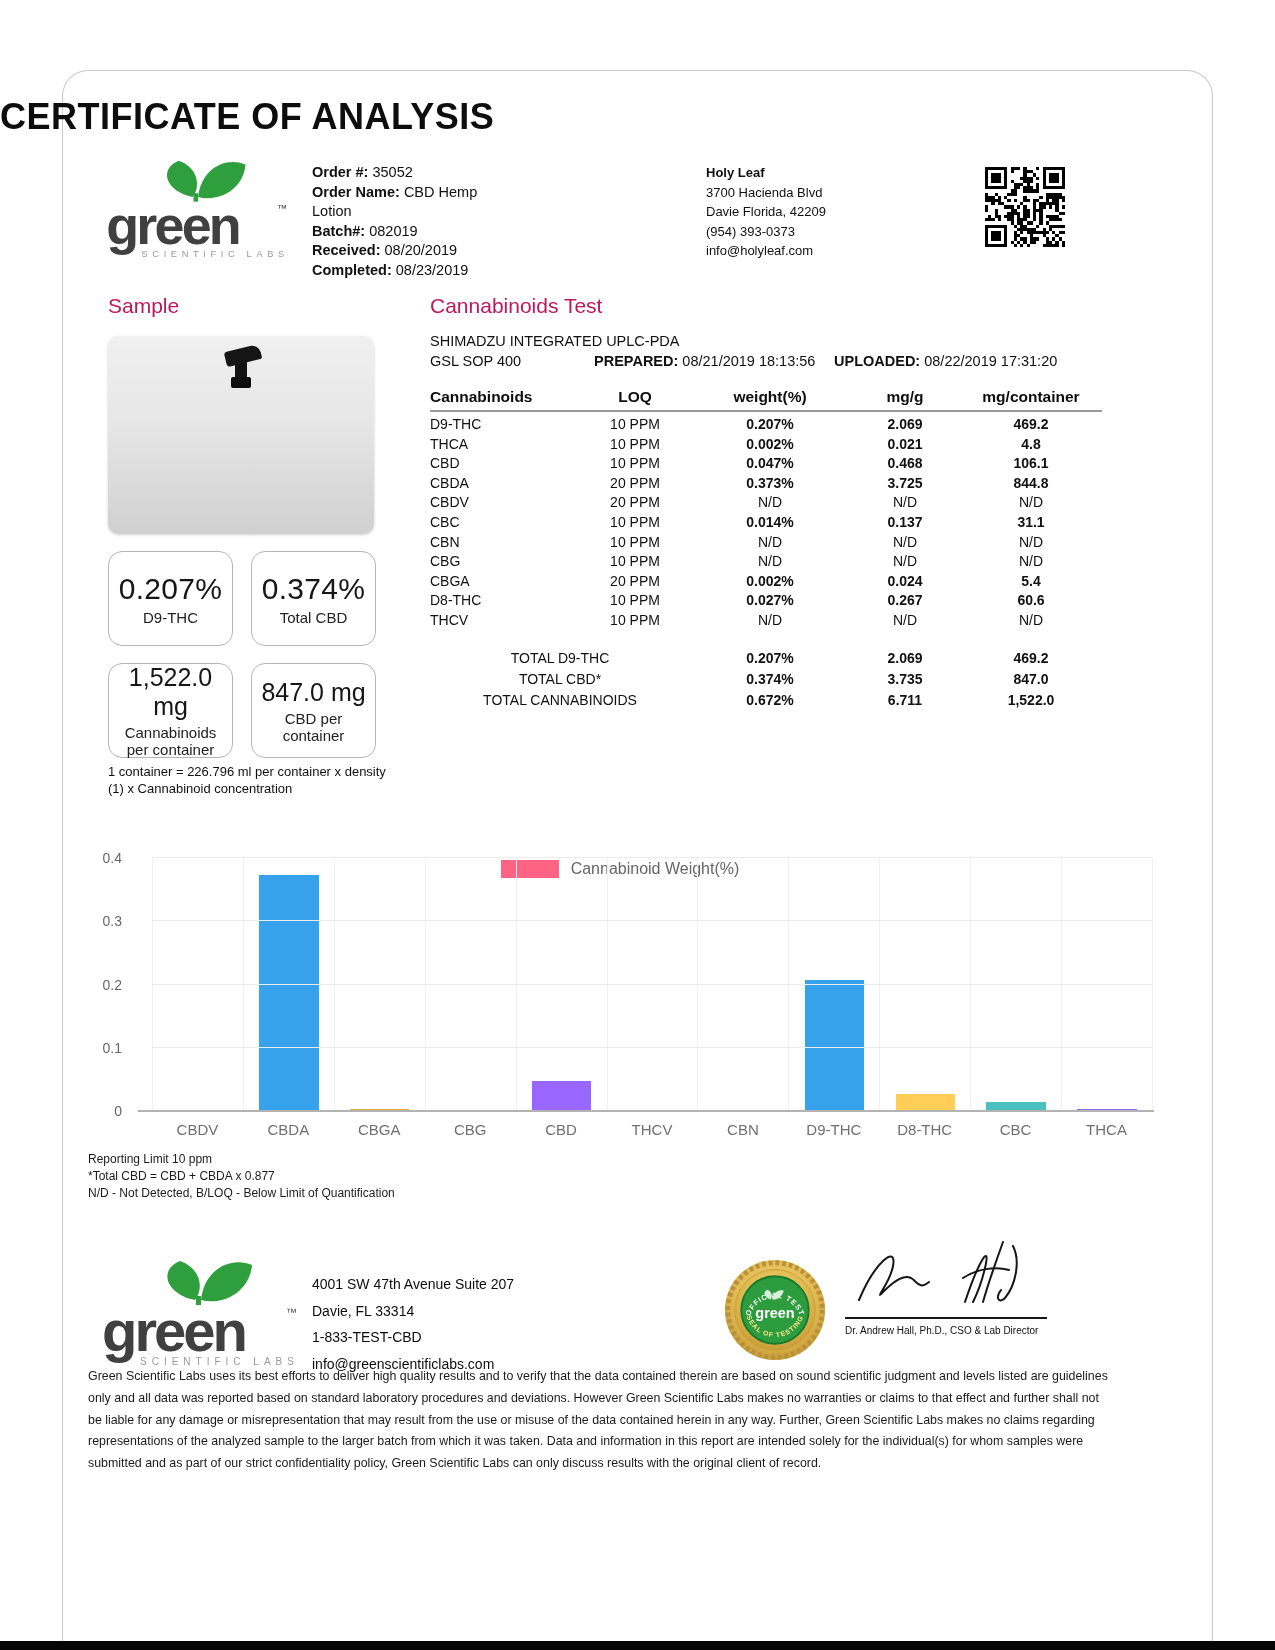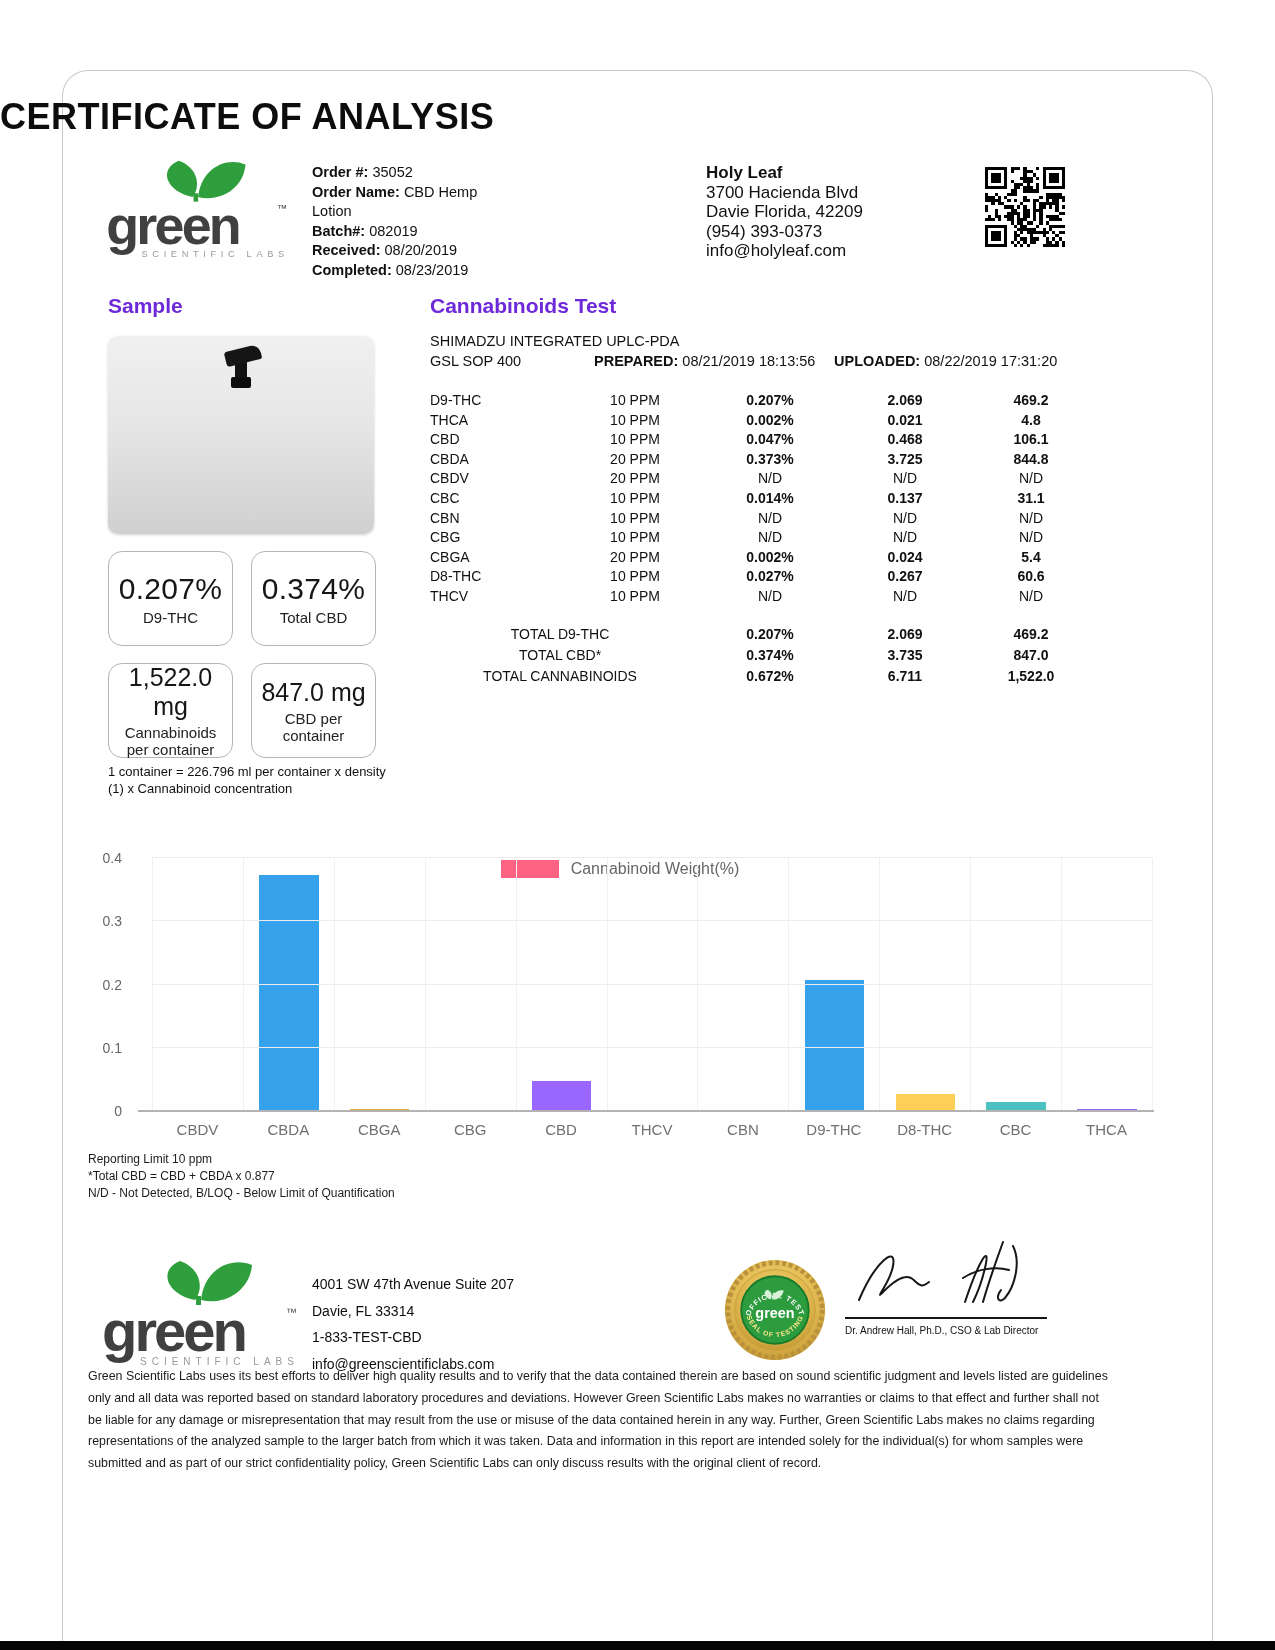--- a/index.html
+++ b/index.html
@@ -5,25 +5,25 @@
   html,body{margin:0;padding:0;background:#fff}
   body{width:1275px;height:1650px;position:relative;font-family:"Liberation Sans",sans-serif;color:#111;overflow:hidden}
   .page-border{position:absolute;left:62px;top:70px;width:1149px;height:1571px;border:1px solid #c9c9c9;border-bottom:none;border-radius:26px 26px 0 0}
   .coa-title{position:absolute;left:0;width:1275px;top:96px;text-align:left;font-size:36px;font-weight:bold;letter-spacing:.5px;color:#0d0d0d}
   
   .logo-header{position:absolute;left:100px;top:158px;width:200px;height:104px}
   .logo-footer{position:absolute;left:95px;top:1258px;width:216px;height:112px}
   .logo-header svg,.logo-footer svg{width:100%;height:100%}
   
   .order-block{position:absolute;left:312px;top:163px;width:182px;font-size:14.5px;line-height:19.5px}
-  .client-block{position:absolute;left:706px;top:163px;width:250px;font-size:17px;line-height:19.5px}
+  .client-block{position:absolute;left:706px;top:163px;width:250px;font-size:13px;line-height:19.5px}
   .b{font-weight:bold}
   .qr{position:absolute;left:985px;top:167px;width:80px;height:80px}
   
-  .h2{font-size:21px;font-weight:bold;color:#6d28d9}
+  .h2{font-size:21px;font-weight:normal;color:#be185d}
   .sample-h{position:absolute;left:108px;top:294px}
   .product-card{position:absolute;left:108px;top:336px;width:266px;height:198px;border-radius:10px;background:linear-gradient(180deg,#f0f0f0 0%,#e6e6e6 45%,#d0d0d0 100%);box-shadow:0 1px 3px rgba(0,0,0,.18);overflow:hidden}
   .bottle{position:absolute;left:50%;top:12px;transform:translateX(-50%);width:64px}
   .nozzle{width:36px;height:15px;background:#151515;border-radius:3px 9px 2px 3px;transform:rotate(-14deg);margin-left:16px}
   .stem{width:12px;height:18px;background:#121212;margin:-4px auto 0}
   .collar{width:20px;height:11px;background:#0c0c0c;border-radius:2px;margin:0 auto}
   .bbody{width:64px;height:132px;margin:0 auto;position:relative;border-radius:28px 28px 9px 9px;background:linear-gradient(90deg,#35140c,#6e3322 28%,#8a4a33 52%,#5f2a1c 78%,#2a1009)}
   .blabel{position:absolute;left:2px;right:2px;top:30px;height:76px;background:linear-gradient(90deg,#070707,#1d1d1d 50%,#040404);display:flex;flex-direction:column;align-items:center;justify-content:center;gap:2px}
   .hl-init{color:#eee;font-family:"Liberation Serif",serif;font-style:italic;font-size:13px;line-height:13px}
   .lline{width:44px;height:2px;background:#5a5a5a}
@@ -370,20 +370,27 @@
 
 <div class="h2 test-h">Cannabinoids Test</div>
 <div class="instrument">SHIMADZU INTEGRATED UPLC-PDA</div>
 <div class="soprow">
   <span class="sop">GSL SOP 400</span>
   <span class="prepared"><span class="b">PREPARED:</span> <span>08/21/2019 18:13:56</span></span>
   <span class="uploaded"><span class="b">UPLOADED:</span> <span>08/22/2019 17:31:20</span></span>
 </div>
 
 <div class="coa-table">
+  <div class="tgrid" id="tbl-head">
+      <div class="th c0">Cannabinoids</div>
+      <div class="th c1">LOQ</div>
+      <div class="th c2">weight(%)</div>
+      <div class="th c3">mg/g</div>
+      <div class="th c4">mg/container</div>
+    </div>
   <div class="tgrid" id="tbl-body">
       <div class="td c0">D9-THC</div>
       <div class="td c1">10 PPM</div>
       <div class="td c2 bd">0.207%</div>
       <div class="td c3 bd">2.069</div>
       <div class="td c4 bd">469.2</div>
       <div class="td c0">THCA</div>
       <div class="td c1">10 PPM</div>
       <div class="td c2 bd">0.002%</div>
       <div class="td c3 bd">0.021</div>

